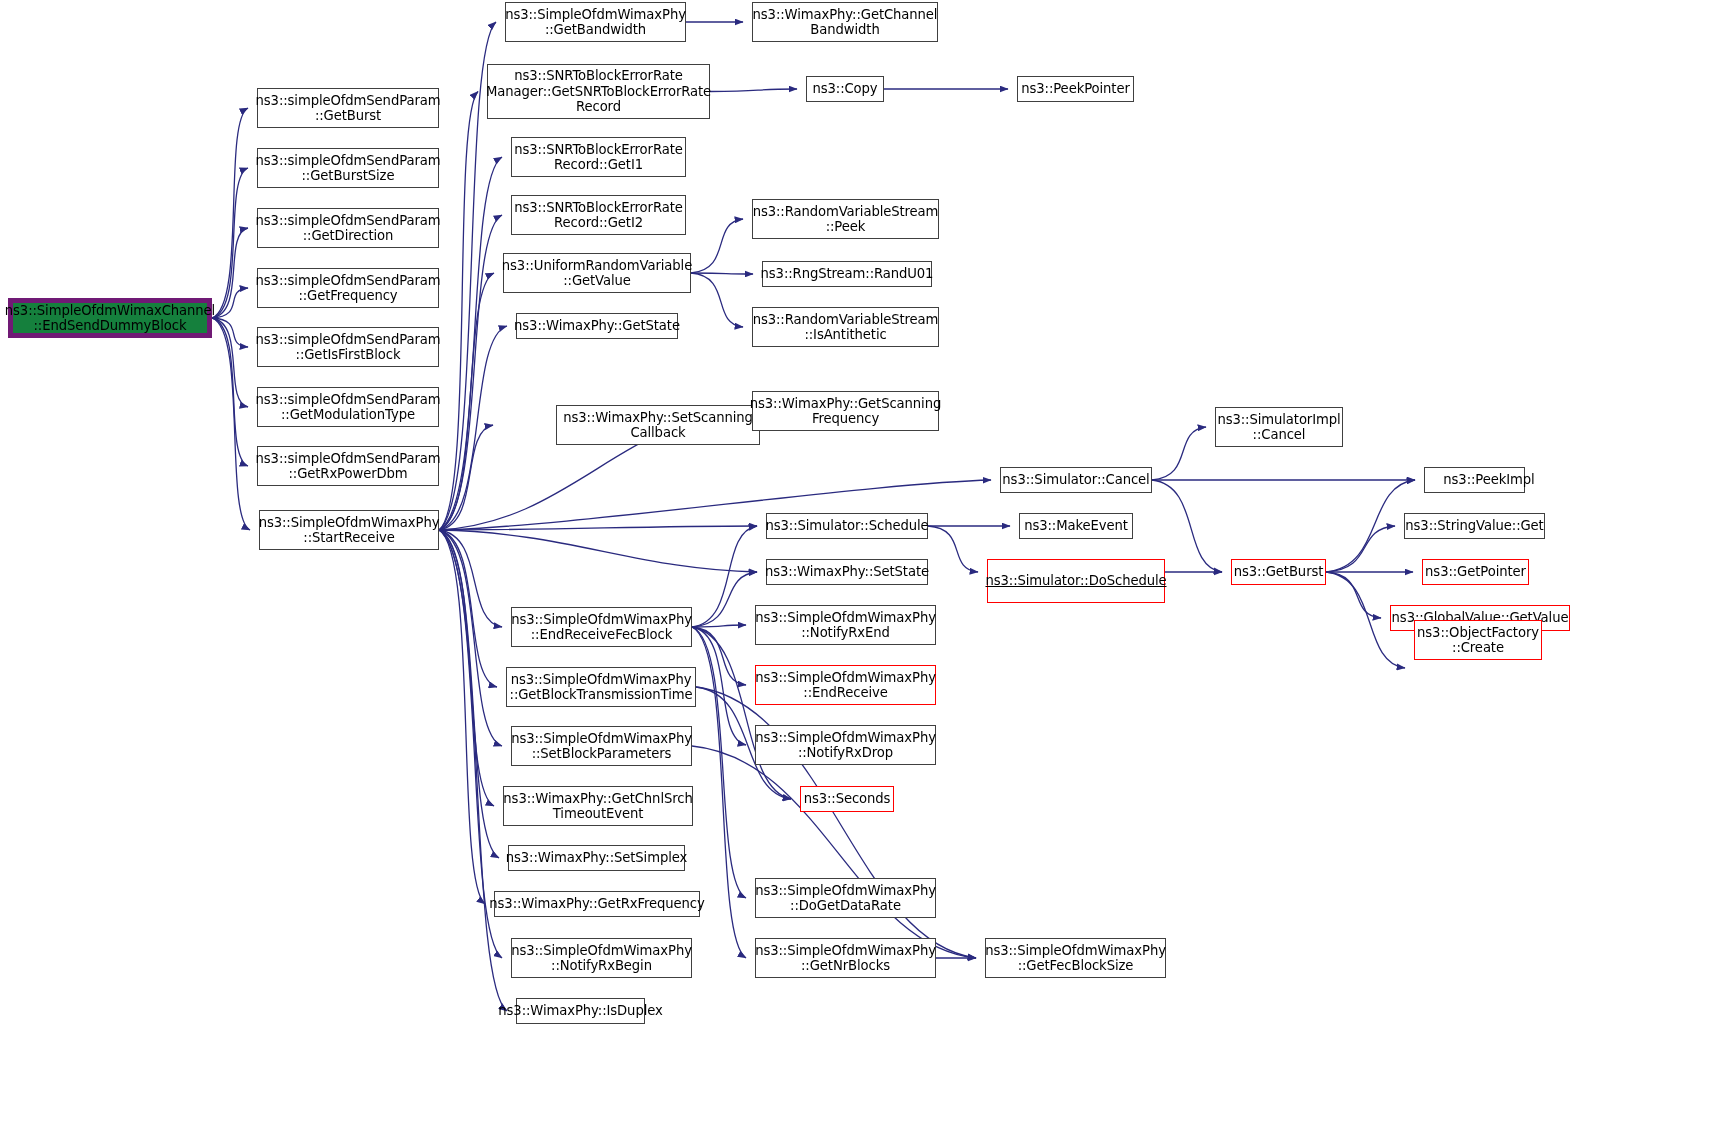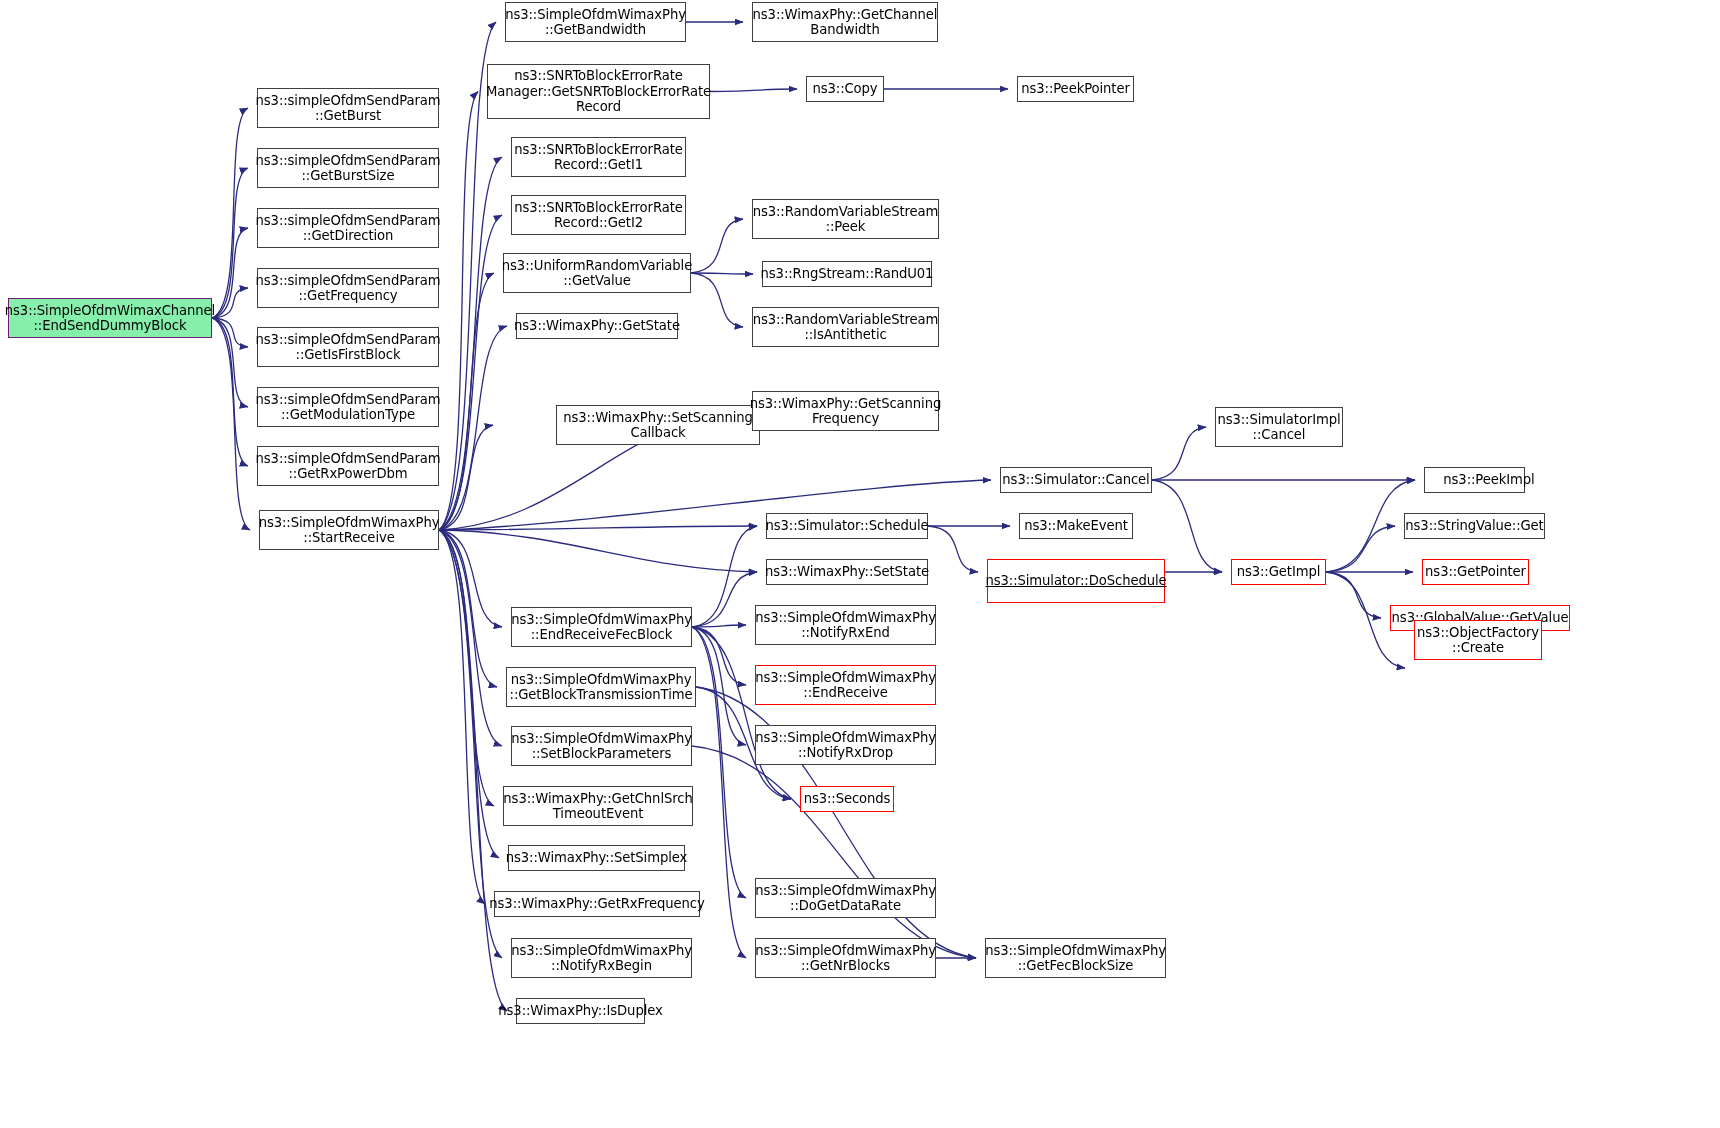--- a/index.html
+++ b/index.html
@@ -21,21 +21,21 @@
     align-items:center;
     justify-content:center;
     text-align:center;
     font-size:13.2px;
     line-height:15.5px;
     letter-spacing:-0.1px;
     white-space:pre-line;
     padding:1px 3px;
   }
   .node.red{border:1.6px solid #ff0000;}
-  .node.root{background:#86efac;border:1px solid #701a75;}
+  .node.root{background:#15803d;border:5px solid #701a75;}
 </style>
 </head>
 <body>
 
 <div id="canvas">
   <svg class="edges" id="edge-layer">
     <defs>
       <marker id="arrow" markerWidth="9" markerHeight="7" refX="8.4" refY="3.5" orient="auto" markerUnits="userSpaceOnUse">
         <path d="M0,0 L9,3.5 L0,7 z" fill="#2a2a7f"></path>
       </marker>
@@ -170,21 +170,21 @@
       <div class="node" style="left: 755px; top: 878px; width: 181px; height: 40px;">ns3::SimpleOfdmWimaxPhy
 ::DoGetDataRate</div>
       <div class="node" style="left: 755px; top: 938px; width: 181px; height: 40px;">ns3::SimpleOfdmWimaxPhy
 ::GetNrBlocks</div>
       <div class="node" style="left: 985px; top: 938px; width: 181px; height: 40px;">ns3::SimpleOfdmWimaxPhy
 ::GetFecBlockSize</div>
       <div class="node" style="left: 1019px; top: 513px; width: 114px; height: 26px;">ns3::MakeEvent</div>
       <div class="node red" style="left: 987px; top: 559px; width: 178px; height: 44px; text-decoration: underline;">ns3::Simulator::DoSchedule</div>
       <div class="node" style="left: 1215px; top: 407px; width: 128px; height: 40px;">ns3::SimulatorImpl
 ::Cancel</div>
-      <div class="node red" style="left: 1231px; top: 559px; width: 95px; height: 26px;">ns3::GetImpl</div>
+      <div class="node red" style="left: 1231px; top: 559px; width: 95px; height: 26px;">ns3::GetBurst</div>
       <div class="node" style="left: 1424px; top: 467px; width: 101px; height: 26px; padding-left: 32px;">ns3::PeekImpl</div>
       <div class="node" style="left: 1404px; top: 513px; width: 141px; height: 26px;">ns3::StringValue::Get</div>
       <div class="node red" style="left: 1422px; top: 559px; width: 107px; height: 26px;">ns3::GetPointer</div>
       <div class="node red" style="left: 1390px; top: 605px; width: 180px; height: 26px;">ns3::GlobalValue::GetValue</div>
       <div class="node red" style="left: 1414px; top: 620px; width: 128px; height: 40px;">ns3::ObjectFactory
 ::Create</div>
     </div>
 </div>
 
 </body></html>

